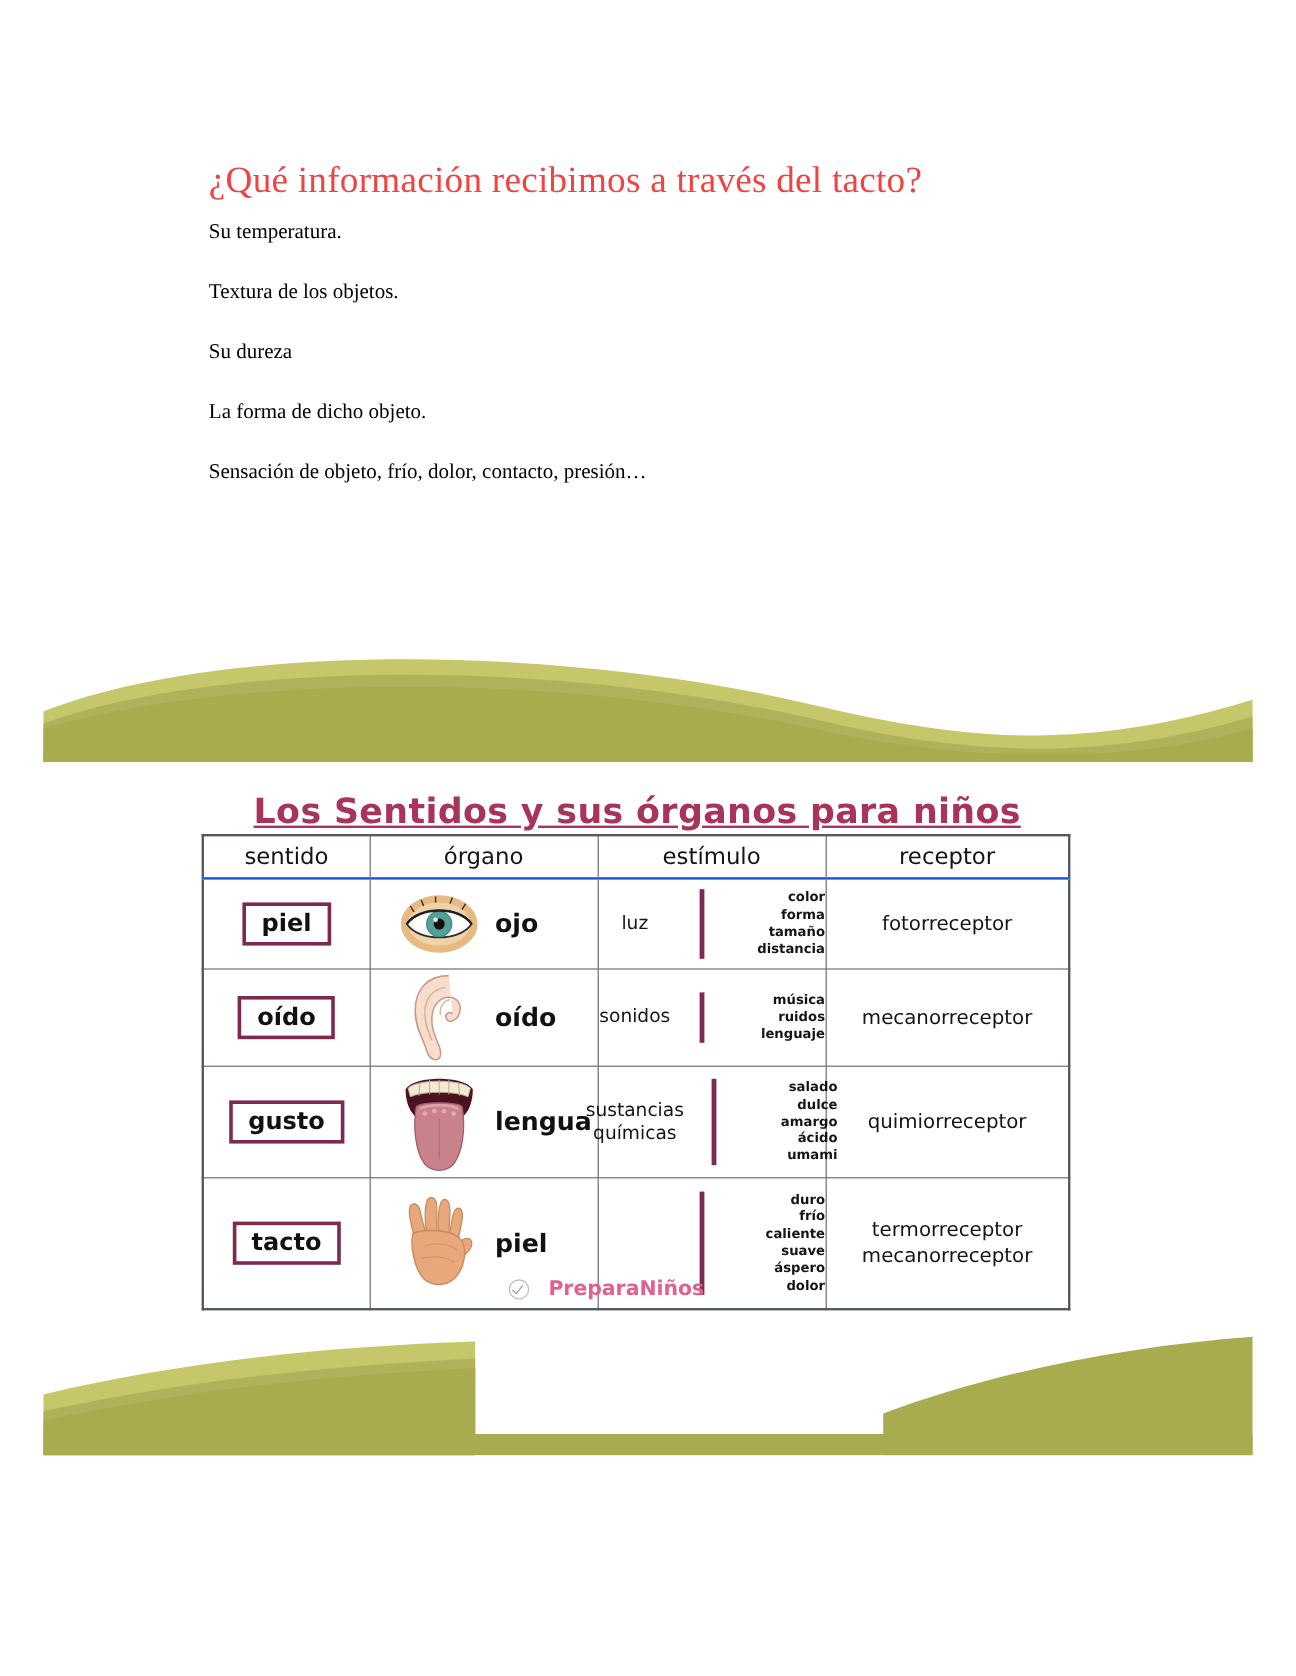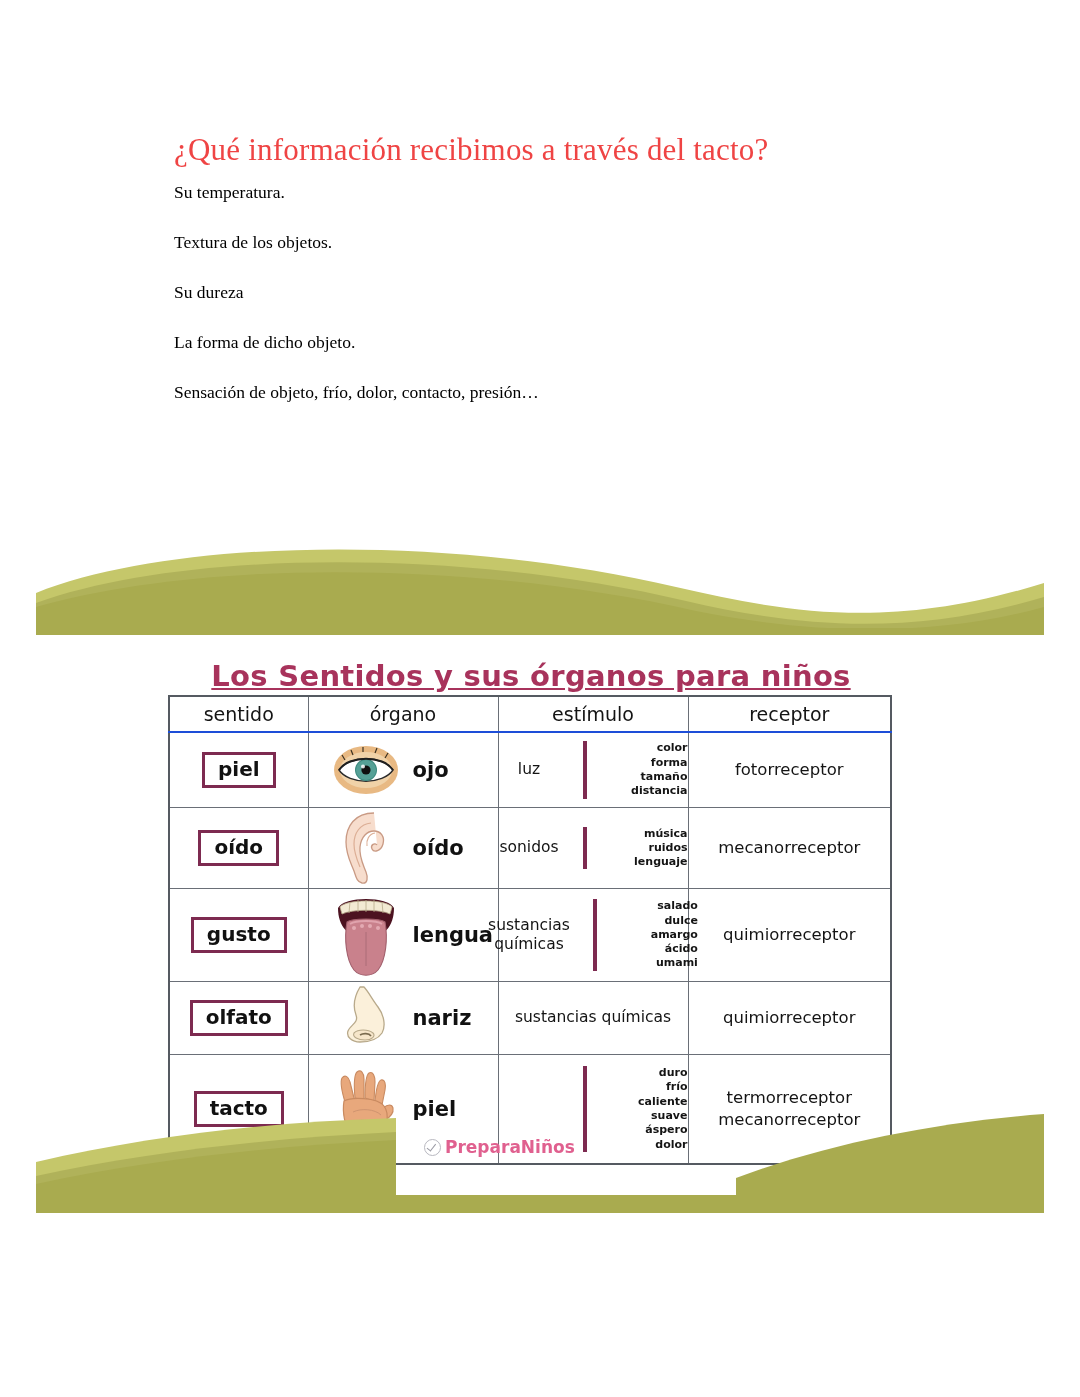--- a/index.html
+++ b/index.html
@@ -186,21 +186,21 @@
     padding: 4px 3px;
   }
 
   
   .watermark {
     position: absolute;
     left: 256px;
     bottom: 8px;
     display: flex;
     align-items: center;
-    gap: 2px;
+    gap: 14px;
     font-family: "DejaVu Sans", sans-serif;
     font-size: 17px;
     font-weight: 700;
     color: #e0608f;
     white-space: nowrap;
   }
   .wm-mark {
     display: inline-block;
     width: 15px;
     height: 15px;
@@ -366,41 +366,20 @@
         <td class="cell-stim">
           <div class="stim-split">
             <div class="stim-left">sustancias<br>químicas</div>
             <div class="stim-bar"></div>
             <div class="stim-right">salado<br>dulce<br>amargo<br>ácido<br>umami</div>
           </div>
         </td>
         <td class="cell-receptor">quimiorreceptor</td>
       </tr>
 
-      <tr class="row-olfato">
-        <td class="cell-sense">
-          <span class="sense-box">olfato</span>
-        </td>
-        <td class="cell-organ">
-          <div class="organ-inner">
-            <span class="organ-art">
-              <svg width="56" height="66" viewBox="0 0 56 66">
-                <path d="M22 2 C 16 12 15 22 18 30 C 21 38 12 40 10 46 C 8 52 14 57 22 57 C 32 57 40 54 44 48 C 48 41 46 30 40 22 C 34 14 30 6 26 2 Z" fill="#fbf0da" stroke="#b8a98a" stroke-width="1.3" stroke-linejoin="round"></path>
-                <path d="M16 48 C 20 44 30 44 35 48 C 38 51 34 55 27 55 C 20 55 14 52 16 48 Z" fill="#f6e6ca" stroke="#b8a98a" stroke-width="1.1"></path>
-                <path d="M22 50 C 25 48 31 48 33 51" fill="none" stroke="#7a6b4f" stroke-width="1.6"></path>
-              </svg>
-            </span>
-            <span class="organ-label">nariz</span>
-          </div>
-        </td>
-        <td class="cell-stim">
-          <div class="stim-single">sustancias químicas</div>
-        </td>
-        <td class="cell-receptor">quimiorreceptor</td>
-      </tr>
 
       <tr class="row-tacto">
         <td class="cell-sense">
           <span class="sense-box">tacto</span>
         </td>
         <td class="cell-organ">
           <div class="organ-inner">
             <span class="organ-art">
               <svg width="62" height="82" viewBox="0 0 62 82">
                 <g fill="#e8a87c" stroke="#c98a60" stroke-width="1.1" stroke-linejoin="round">

